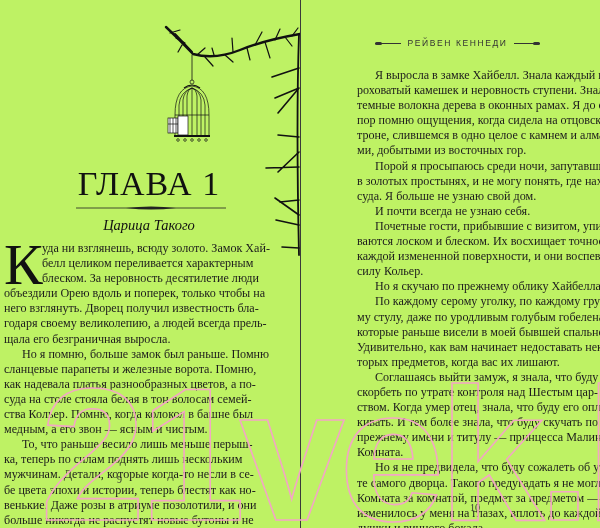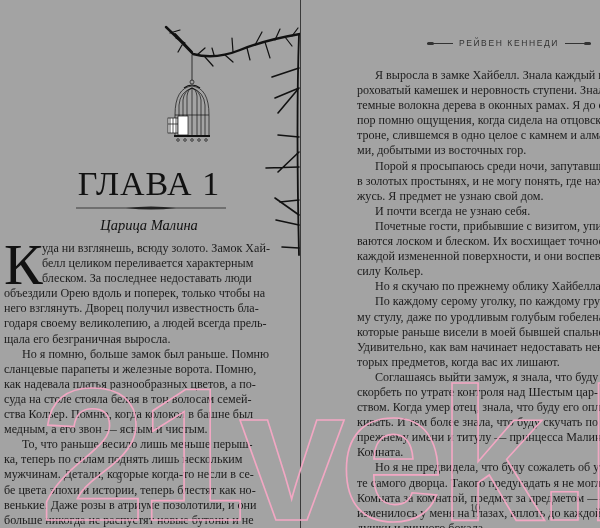--- a/index.html
+++ b/index.html
@@ -3,21 +3,21 @@
 <meta charset="utf-8">
 <style>
   html, body { margin: 0; padding: 0; }
   body {
     width: 600px; height: 528px; position: relative; overflow: hidden;
     background: #ffffff;
     font-family: "DejaVu Serif", "Liberation Serif", serif;
     color: #1a1a1a;
   }
   .spread { position: absolute; left: 0; top: 0; width: 600px; height: 528px; }
-  .page { position: absolute; top: 0; height: 528px; background: #a3a3a3; }
+  .page { position: absolute; top: 0; height: 528px; background: #bef264; }
   .page-left { left: 0; width: 300px; }
   .page-right { left: 301px; width: 299px; }
   .spine { position: absolute; left: 300px; top: 0; width: 1.5px; height: 528px; background: #3a3a3a; }
 
   .thorns { position: absolute; left: 0; top: 0; width: 300px; height: 260px; }
 
   .chapter-title {
     position: absolute; left: 40px; top: 167px; width: 218px; text-align: center;
     font-family: "Liberation Serif", serif; font-size: 34px; letter-spacing: 1px;
     color: #111; line-height: 1;
@@ -40,21 +40,21 @@
   .line.last { text-align-last: left; }
   .indent { padding-left: 18px; }
 
   .dropcap {
     position: absolute; left: 4px; top: 239px;
     font-family: "Liberation Serif", serif; font-size: 58px; line-height: 52px; color: #111;
   }
   .dc-line { padding-left: 38px; }
 
   .running-head {
-    position: absolute; left: 356px; top: 38px; width: 241px; text-align: right;
+    position: absolute; left: 337px; top: 38px; width: 241px; text-align: center;
     font-family: "Liberation Sans", sans-serif; font-size: 8.5px; letter-spacing: 1.6px; color: #333;
   }
   .running-head .dash { display: inline-block; width: 26px; height: 1px; background: #333; vertical-align: middle; margin: 0 6px; position: relative; }
   .running-head .dash::after { content: ""; position: absolute; top: -1px; width: 7px; height: 3px; background: #333; border-radius: 2px; }
   .running-head .dash.l::after { left: 0; }
   .running-head .dash.r::after { right: 0; }
 
   .folio {
     position: absolute; top: 474px; font-family: "Liberation Serif", serif; font-size: 10px; color: #333;
   }
@@ -128,28 +128,28 @@
         <circle cx="199" cy="140" r="1.3"></circle>
         <circle cx="206" cy="140" r="1.3"></circle>
       </g>
     </svg>
 
     <div class="chapter-title">ГЛАВА 1</div>
     <svg class="title-rule" viewBox="0 0 150 6">
       <path d="M0 3 L150 3" stroke="#222" stroke-width="0.8"></path>
       <path d="M50 3 Q75 0 100 3 Q75 6 50 3 Z" fill="#222"></path>
     </svg>
-    <div class="chapter-sub">Царица Малина</div>
+    <div class="chapter-sub">Царица Такого</div>
 
     <div class="dropcap">К</div>
 
     <div class="body-text left-text">
       <span class="line dc-line">уда ни взглянешь, всюду золото. Замок Хай-</span>
       <span class="line dc-line">белл целиком переливается характерным</span>
-      <span class="line dc-line">блеском. За последнее недоставать люди</span>
+      <span class="line dc-line">блеском. За неровность десятилетие люди</span>
       <span class="line">объездили Орею вдоль и поперек, только чтобы на</span>
       <span class="line">него взглянуть. Дворец получил известность бла-</span>
       <span class="line">годаря своему великолепию, а людей всегда прель-</span>
       <span class="line last">щала его безграничная выросла.</span>
       <span class="line indent">Но я помню, больше замок был раньше. Помню</span>
       <span class="line">сланцевые парапеты и железные ворота. Помню,</span>
       <span class="line">как надевала платья разнообразных цветов, а по-</span>
       <span class="line">суда на столе стояла белая в тон волосам семей-</span>
       <span class="line">ства Кольер. Помню, когда колокол в башне был</span>
       <span class="line last">медным, а его звон — ясным и чистым.</span>
@@ -175,21 +175,21 @@
 
   <div class="body-text right-text">
     <span class="line indent">Я выросла в замке Хайбелл. Знала каждый ше-</span>
     <span class="line">роховатый камешек и неровность ступени. Знала</span>
     <span class="line">темные волокна дерева в оконных рамах. Я до сих</span>
     <span class="line">пор помню ощущения, когда сидела на отцовском</span>
     <span class="line">троне, слившемся в одно целое с камнем и алмаза-</span>
     <span class="line last">ми, добытыми из восточных гор.</span>
     <span class="line indent">Порой я просыпаюсь среди ночи, запутавшись</span>
     <span class="line">в золотых простынях, и не могу понять, где нахо-</span>
-    <span class="line last">жусь. Я предмет не узнаю свой дом.</span>
+    <span class="line last">суда. Я больше не узнаю свой дом.</span>
     <span class="line indent last">И почти всегда не узнаю себя.</span>
     <span class="line indent">Почетные гости, прибывшие с визитом, упи-</span>
     <span class="line">ваются лоском и блеском. Их восхищает точность</span>
     <span class="line">каждой измененной поверхности, и они воспевают</span>
     <span class="line last">силу Кольер.</span>
     <span class="line indent last">Но я скучаю по прежнему облику Хайбелла.</span>
     <span class="line indent">По каждому серому уголку, по каждому грубо-</span>
     <span class="line">му стулу, даже по уродливым голубым гобеленам,</span>
     <span class="line">которые раньше висели в моей бывшей спальне.</span>
     <span class="line">Удивительно, как вам начинает недоставать неко-</span>

